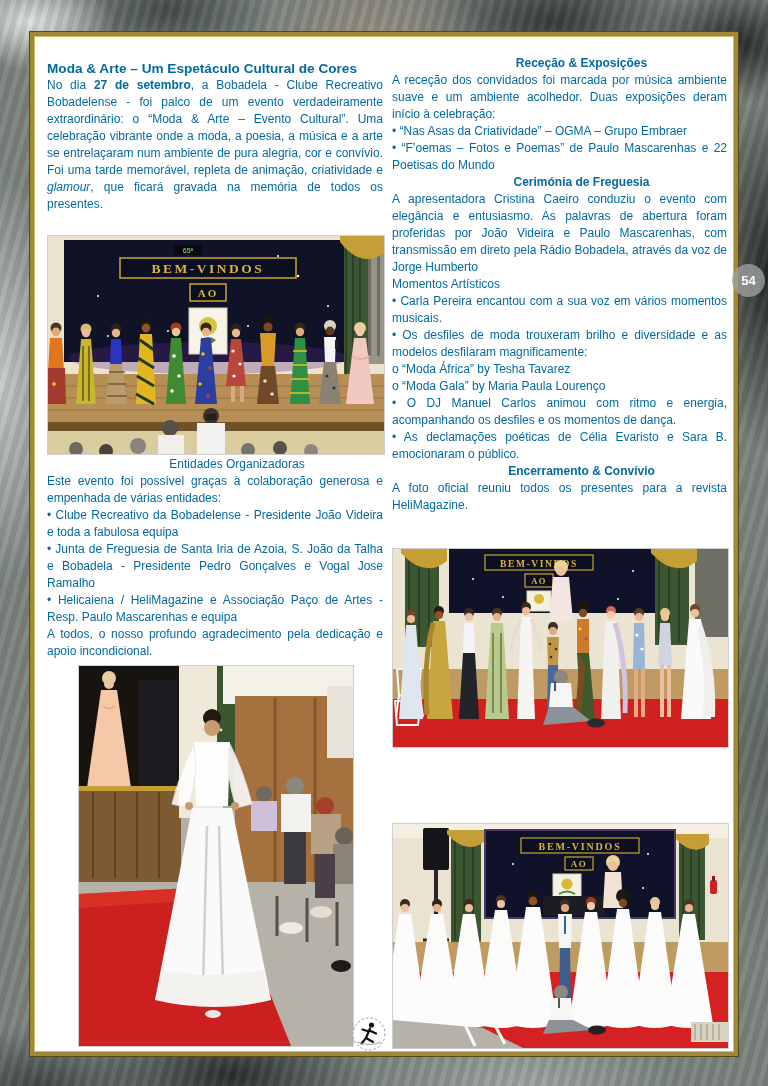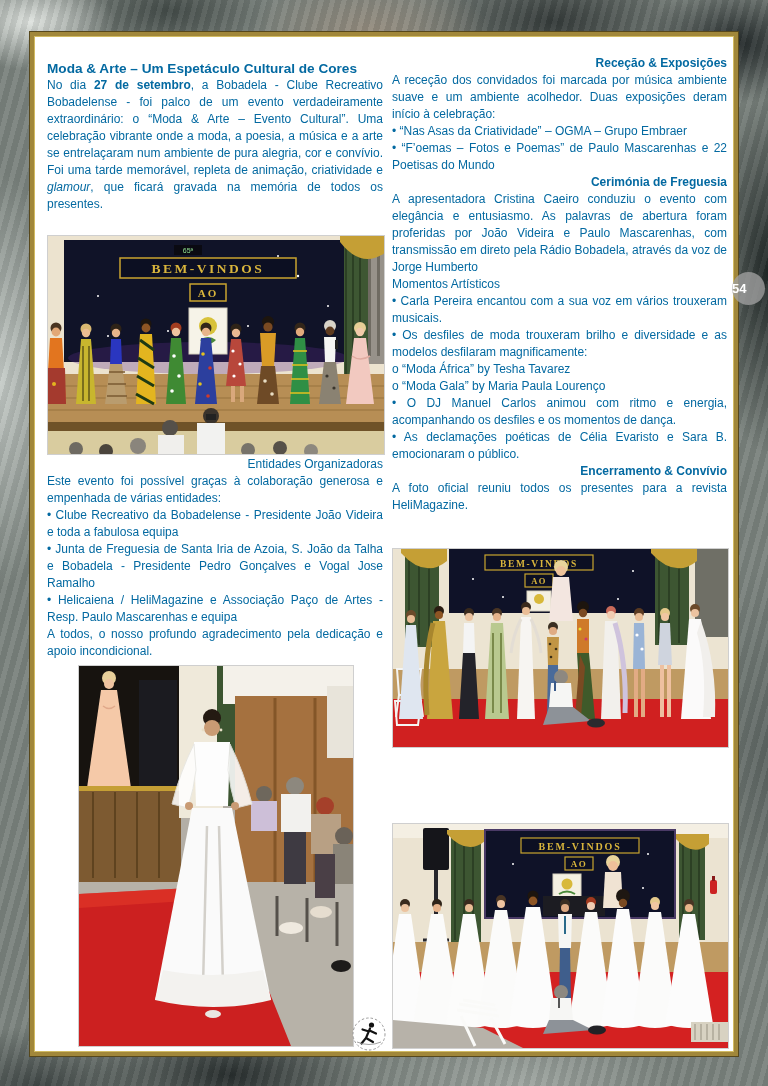--- a/index.html
+++ b/index.html
@@ -23,29 +23,29 @@
   }
   .sheet{
     position:absolute;left:30px;top:32px;width:700px;height:1016px;
     background:#fff;border:4px solid #a1873a;
     box-shadow:0 0 0 1px #57481c, inset 0 0 0 1px #d2bb62;
     overflow:hidden;
   }
   .tblock{position:absolute;font-size:12px;line-height:17px;color:#0369a1;text-align:justify;}
   .tblock p{margin:0;}
   .title{font-size:13.6px;font-weight:bold;margin:0 0 16px 0;text-align:left;}
-  .hd{font-weight:bold;text-align:right;padding-left:44px;}
+  .hd{font-weight:bold;text-align:center;padding-left:44px;}
   .it{font-style:italic;}
   .b{font-weight:bold;}
   .photo{position:absolute;border:1px solid #cfcfcf;background:#ef4444;overflow:hidden;}
   .photo svg{display:block;}
   .pagenum{
-    position:absolute;left:732px;top:272px;width:33px;height:33px;border-radius:50%;
+    position:absolute;left:732px;top:264px;width:33px;height:33px;border-radius:50%;
     background:rgba(160,160,160,0.78);color:#fff;font-size:13px;font-weight:bold;
-    display:flex;align-items:center;justify-content:flex-start;
+    display:flex;align-items:center;justify-content:center;
   }
   .logo{position:absolute;left:316px;top:979px;width:38px;height:38px;}
 </style>
 </head>
 <body>
 
 <div class="page">
   <div class="sheet">
 
     <div class="tblock" style="left:13px;top:24px;width:336px;">
@@ -274,21 +274,21 @@
     </div>
 
     <div class="tblock" style="left:358px;top:19px;width:335px;">
       <p class="hd">Receção &amp; Exposições</p>
       <p>A receção dos convidados foi marcada por música ambiente suave e um ambiente acolhedor. Duas exposições deram início à celebração:</p>
       <p>• “Nas Asas da Criatividade” – OGMA – Grupo Embraer</p>
       <p>• “F’oemas – Fotos e Poemas” de Paulo Mascarenhas e 22 Poetisas do Mundo</p>
       <p class="hd">Cerimónia de Freguesia</p>
       <p>A apresentadora Cristina Caeiro conduziu o evento com elegância e entusiasmo. As palavras de abertura foram proferidas por João Videira e Paulo Mascarenhas, com transmissão em direto pela Rádio Bobadela, através da voz de Jorge Humberto</p>
       <p>Momentos Artísticos</p>
-      <p>• Carla Pereira encantou com a sua voz em vários trouxeram musicais.</p>
+      <p>• Carla Pereira encantou com a sua voz em vários momentos musicais.</p>
       <p>• Os desfiles de moda trouxeram brilho e diversidade e as modelos desfilaram magnificamente:</p>
       <p>o “Moda África” by Tesha Tavarez</p>
       <p>o “Moda Gala” by Maria Paula Lourenço</p>
       <p>• O DJ Manuel Carlos animou com ritmo e energia, acompanhando os desfiles e os momentos de dança.</p>
       <p>• As declamações poéticas de Célia Evaristo e Sara B. emocionaram o público.</p>
       <p class="hd">Encerramento &amp; Convívio</p>
       <p>A foto oficial reuniu todos os presentes para a revista HeliMagazine.</p>
     </div>
 
     <div class="photo" style="left:358px;top:512px;width:335px;height:198px;">

